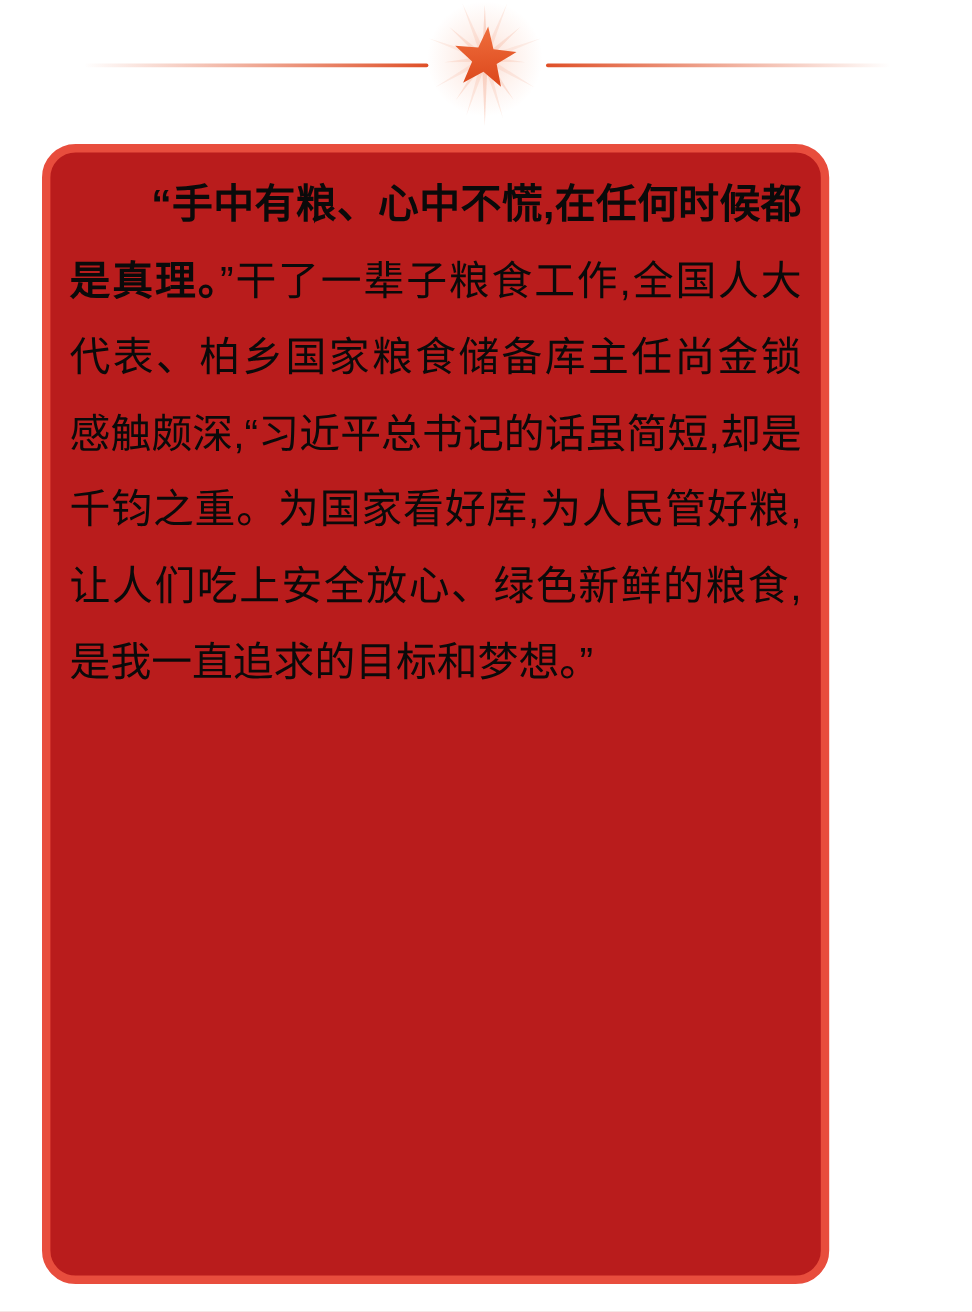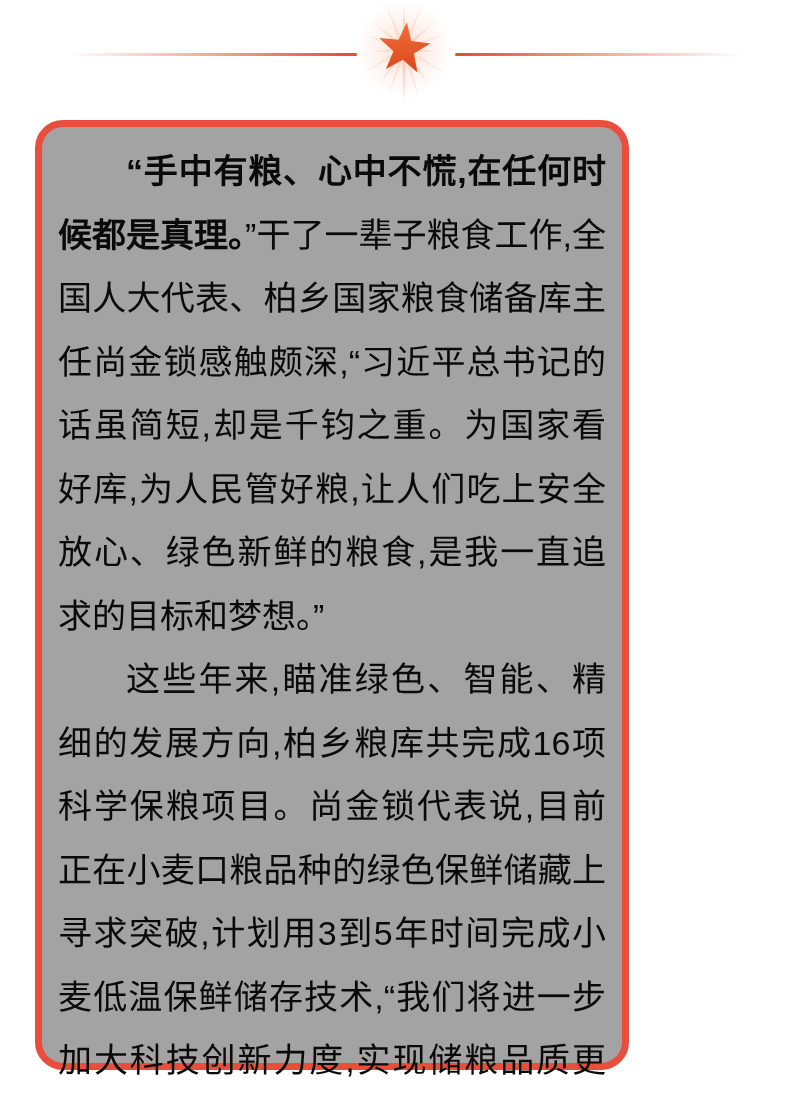--- a/index.html
+++ b/index.html
@@ -18,25 +18,25 @@
   }
   .line-right{
     left:455px;width:287px;
     background:linear-gradient(270deg, rgba(224,83,43,0) 0%, rgba(224,83,43,0.45) 45%, #df4f27 100%);
   }
   .star-svg{position:absolute;left:334px;top:-3px;}
 
   
   .card{
     position:absolute;left:35px;top:120px;
-    width:594px;height:950px;
+    width:656px;height:950px;
     box-sizing:border-box;
     border:7px solid #e84d3d;
     border-radius:28px;
-    background:#a3a3a3;
+    background:#b91c1c;
     padding:13px 16px 0 16px;
   }
   .para{
     margin:0;
     font-size:34px;
     line-height:63.5px;
     color:#0a0a0a;
     text-align:justify;
     text-justify:inter-character;
     text-indent:2em;
@@ -83,16 +83,15 @@
         <polygon points="-2.4,0 2.4,0 0,-50" transform="rotate(338)" opacity="0.16"></polygon>
       </g>
       <g transform="translate(70,52) rotate(6)">
         <path d="M0,-27 L6.35,-8.74 L25.68,-8.34 L10.27,3.34 L15.87,21.84 L0,10.8 L-15.87,21.84 L-10.27,3.34 L-25.68,-8.34 L-6.35,-8.74 Z" fill="url(#starFill)"></path>
       </g>
     </svg>
   </div>
 
   <div class="card">
     <p class="para"><b>“手中有粮、心中不慌,在任何时候都是真理。</b><span>”干了一辈子粮食工作,全国人大代表、柏乡国家粮食储备库主任尚金锁感触颇深,“习近平总书记的话虽简短,却是千钧之重。为国家看好库,为人民管好粮,让人们吃上安全放心、绿色新鲜的粮食,是我一直追求的目标和梦想。”</span></p>
-    <p class="para"><b></b><span>这些年来,瞄准绿色、智能、精细的发展方向,柏乡粮库共完成16项科学保粮项目。尚金锁代表说,目前正在小麦口粮品种的绿色保鲜储藏上寻求突破,计划用3到5年时间完成小麦低温保鲜储存技术,“我们将进一步加大科技创新力度,实现储粮品质更优,保鲜时间更长,不仅让人们‘吃得饱’,还要‘吃得好’。”</span></p>
   </div>
 
 </div>
 
 </body></html>

